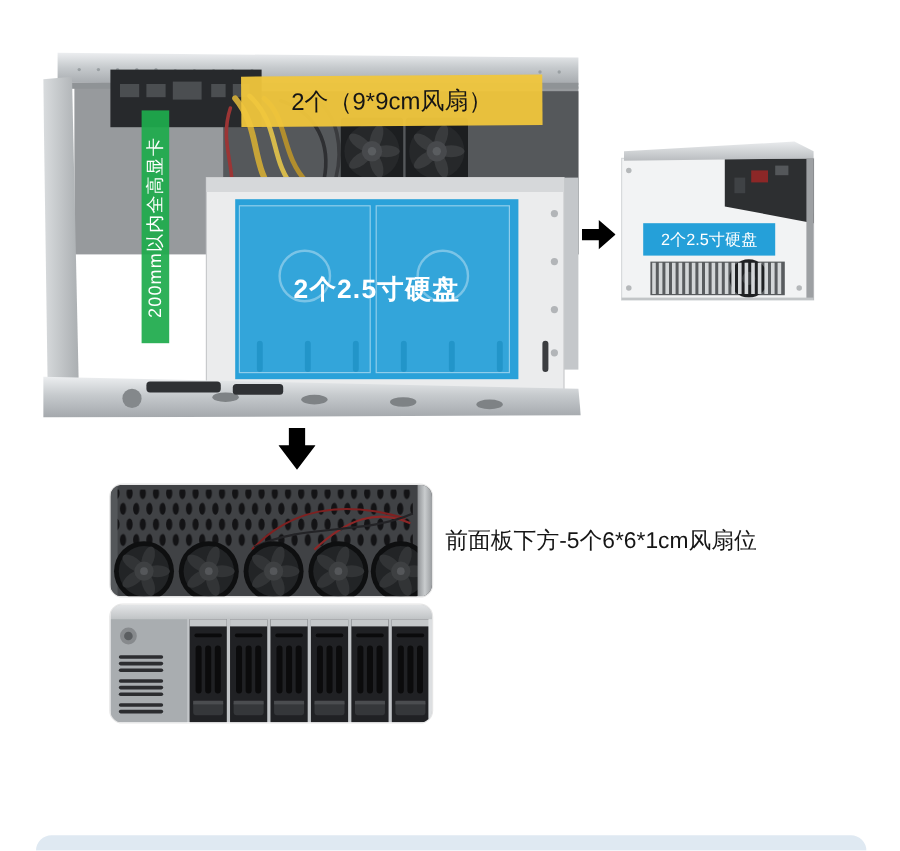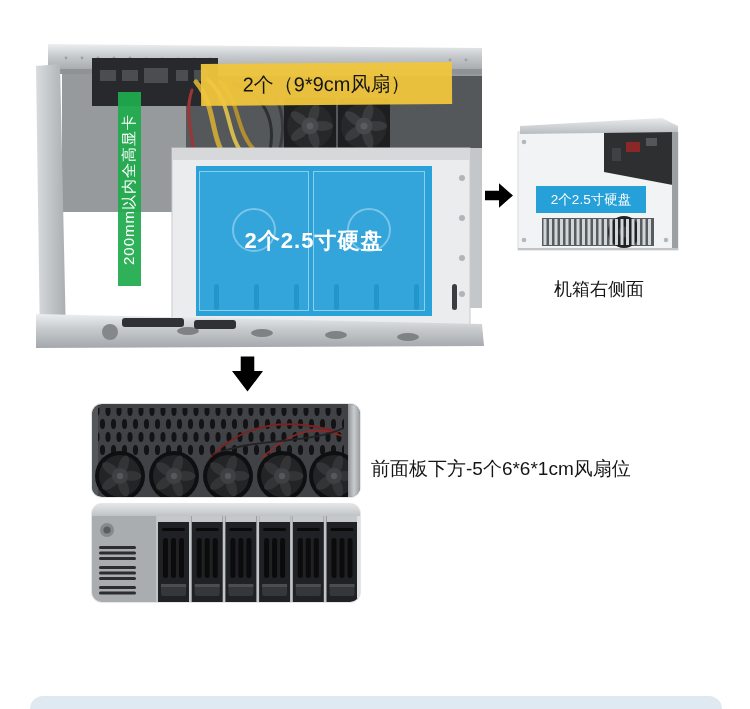--- a/index.html
+++ b/index.html
@@ -30,21 +30,21 @@
   .arrow-right { left:485px; top:182px; width:28px; height:27px; }
   .arrow-down { left:232px; top:356px; width:31px; height:36px; }
 
   .side-photo { position:absolute; left:514px; top:106px; width:170px; height:160px; }
   .side-photo > svg { position:absolute; left:0; top:0; }
   .side-blue { left:22px; top:80px; width:110px; height:27px; background:rgba(20,153,214,.92);
                color:#fff; font-size:13.5px; }
 
   .caption { position:absolute; color:#151515; }
   .side-caption { left:514px; top:277px; width:170px; text-align:center; font-size:18px; }
-  .fan-caption { left:371px; top:456px; font-size:19px; }
+  .fan-caption { left:371px; top:438px; font-size:19px; }
   .bay-caption { left:371px; top:544px; font-size:19px; }
 
   .fan-photo { position:absolute; left:92px; top:404px; width:268px; height:93px; border-radius:10px;
                overflow:hidden; box-shadow:0 0 0 1px #e6e6e6; }
   .bay-photo { position:absolute; left:92px; top:504px; width:268px; height:98px; border-radius:10px;
                overflow:hidden; box-shadow:0 0 0 1px #e6e6e6; }
   .fan-photo > svg, .bay-photo > svg { display:block; }
 
   .bottom-bar { position:absolute; left:30px; top:696px; width:692px; height:13px;
                 background:#dfe9f2; border-radius:14px 14px 0 0; }
@@ -230,21 +230,20 @@
         <circle cx="10" cy="36" r="2.3"></circle>
           <circle cx="10" cy="134" r="2.3"></circle>
           <circle cx="152" cy="134" r="2.3"></circle>
       </g>
     </svg>
     <div class="overlay side-blue">
       <span>2个2.5寸硬盘</span>
     </div>
   </figure>
 
-  <div class="caption side-caption">机箱右侧面</div>
 
   <div class="arrow arrow-down">
     <svg viewBox="0 0 32 36">
         <polygon points="9,0 23,0 23,15 32,15 16,36 0,15 9,15" fill="#000000"></polygon>
       </svg>
   </div>
 
   <figure class="fan-photo">
     <svg viewBox="0 0 268 93" width="268" height="93">
       <defs>

